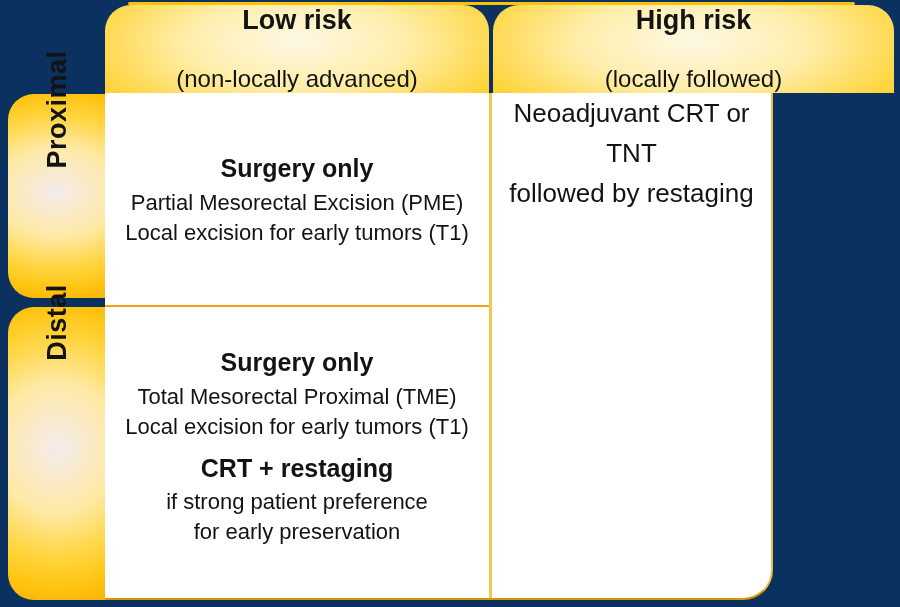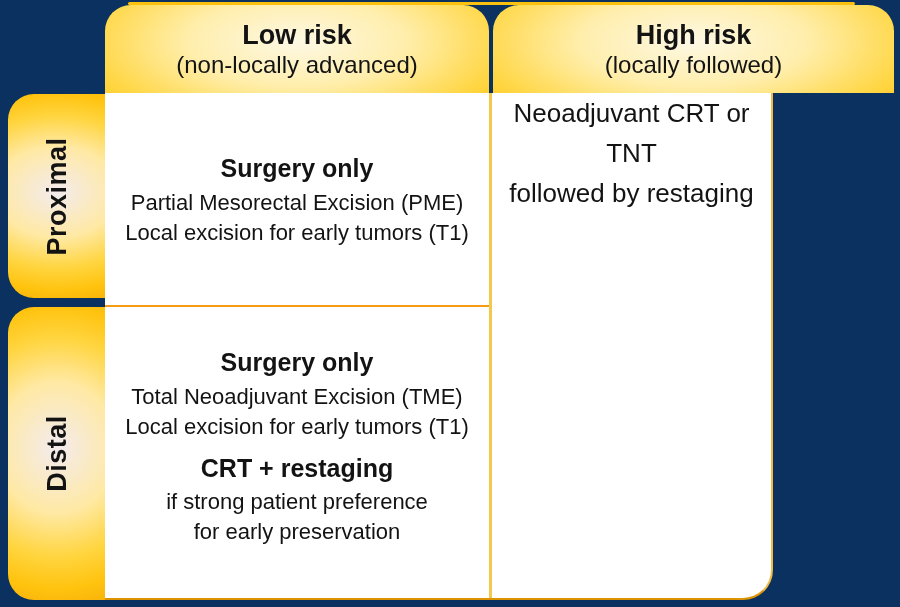--- a/index.html
+++ b/index.html
@@ -26,21 +26,21 @@
     position:relative;width:900px;height:607px;
     background:var(--background-navy);
     color:var(--text);
   }
   .accent-line{
     position:absolute;left:128px;top:2px;width:727px;height:3px;
     background:var(--accent-line);border-radius:2px;
   }
   .gold-box{
     position:absolute;
-    display:flex;flex-direction:column;align-items:center;justify-content:center;
+    display:flex;flex-direction:column;align-items:center;justify-content:space-between;
     text-align:center;
   }
   .header-box{
     background:radial-gradient(ellipse 95% 170% at 50% 42%,
       var(--gold-light-center) 0%, #ffeeab 30%, #ffd747 56%,
       var(--gold-mid) 75%, var(--gold-edge) 100%);
     border-radius:26px 26px 0 0;
     top:5px;height:88px;
   }
   .header-low{left:105px;width:384px;}
@@ -119,21 +119,21 @@
     <div class="h-divider"></div>
 
     <div class="cell cell-proximal-low">
       <div class="cell-heading">Surgery only</div>
       <div class="cell-line">Partial Mesorectal Excision (PME)</div>
       <div class="cell-line">Local excision for early tumors (T1)</div>
     </div>
 
     <div class="cell cell-distal-low">
       <div class="cell-heading">Surgery only</div>
-      <div class="cell-line">Total Neoadjuvant Excision (TME)</div>
+      <div class="cell-line">Total Mesorectal Proximal (TME)</div>
       <div class="cell-line">Local excision for early tumors (T1)</div>
       <div class="cell-heading-2">CRT + restaging</div>
       <div class="cell-line">if strong patient preference</div>
       <div class="cell-line">for early preservation</div>
     </div>
 
     <div class="cell cell-high">
       <div class="high-line">Neoadjuvant CRT or TNT</div>
       <div class="high-line">followed by restaging</div>
     </div>

